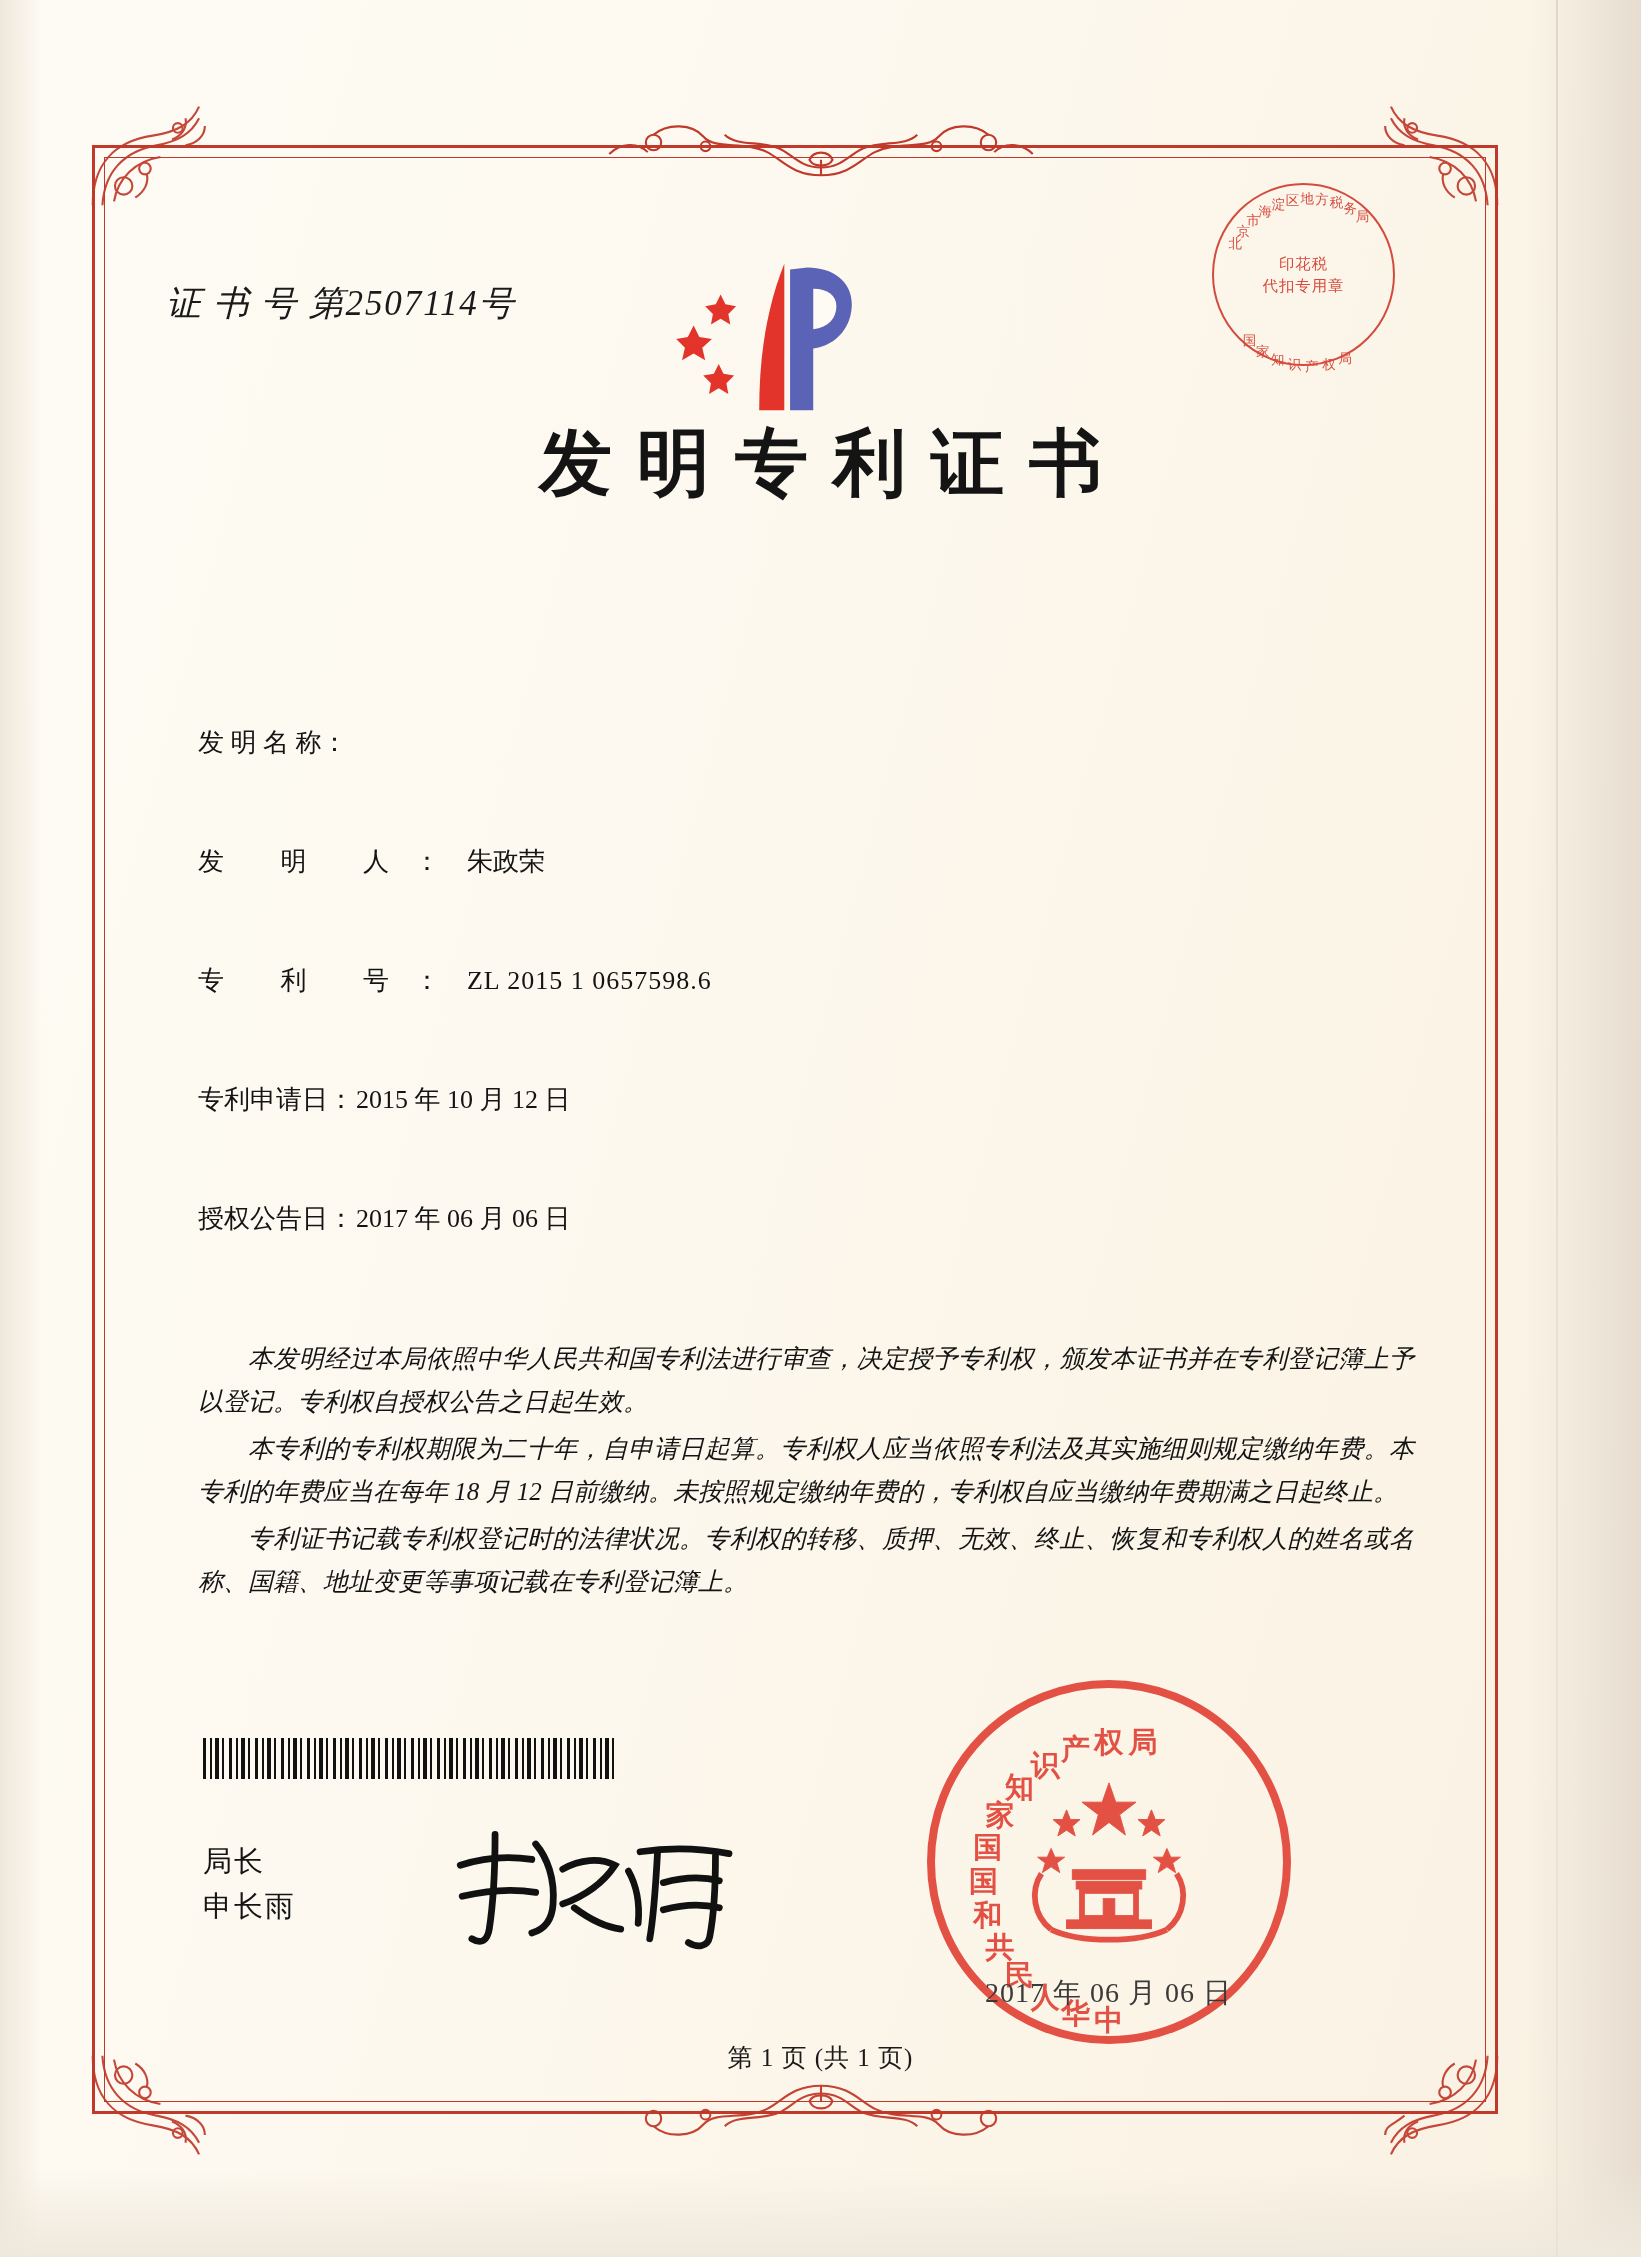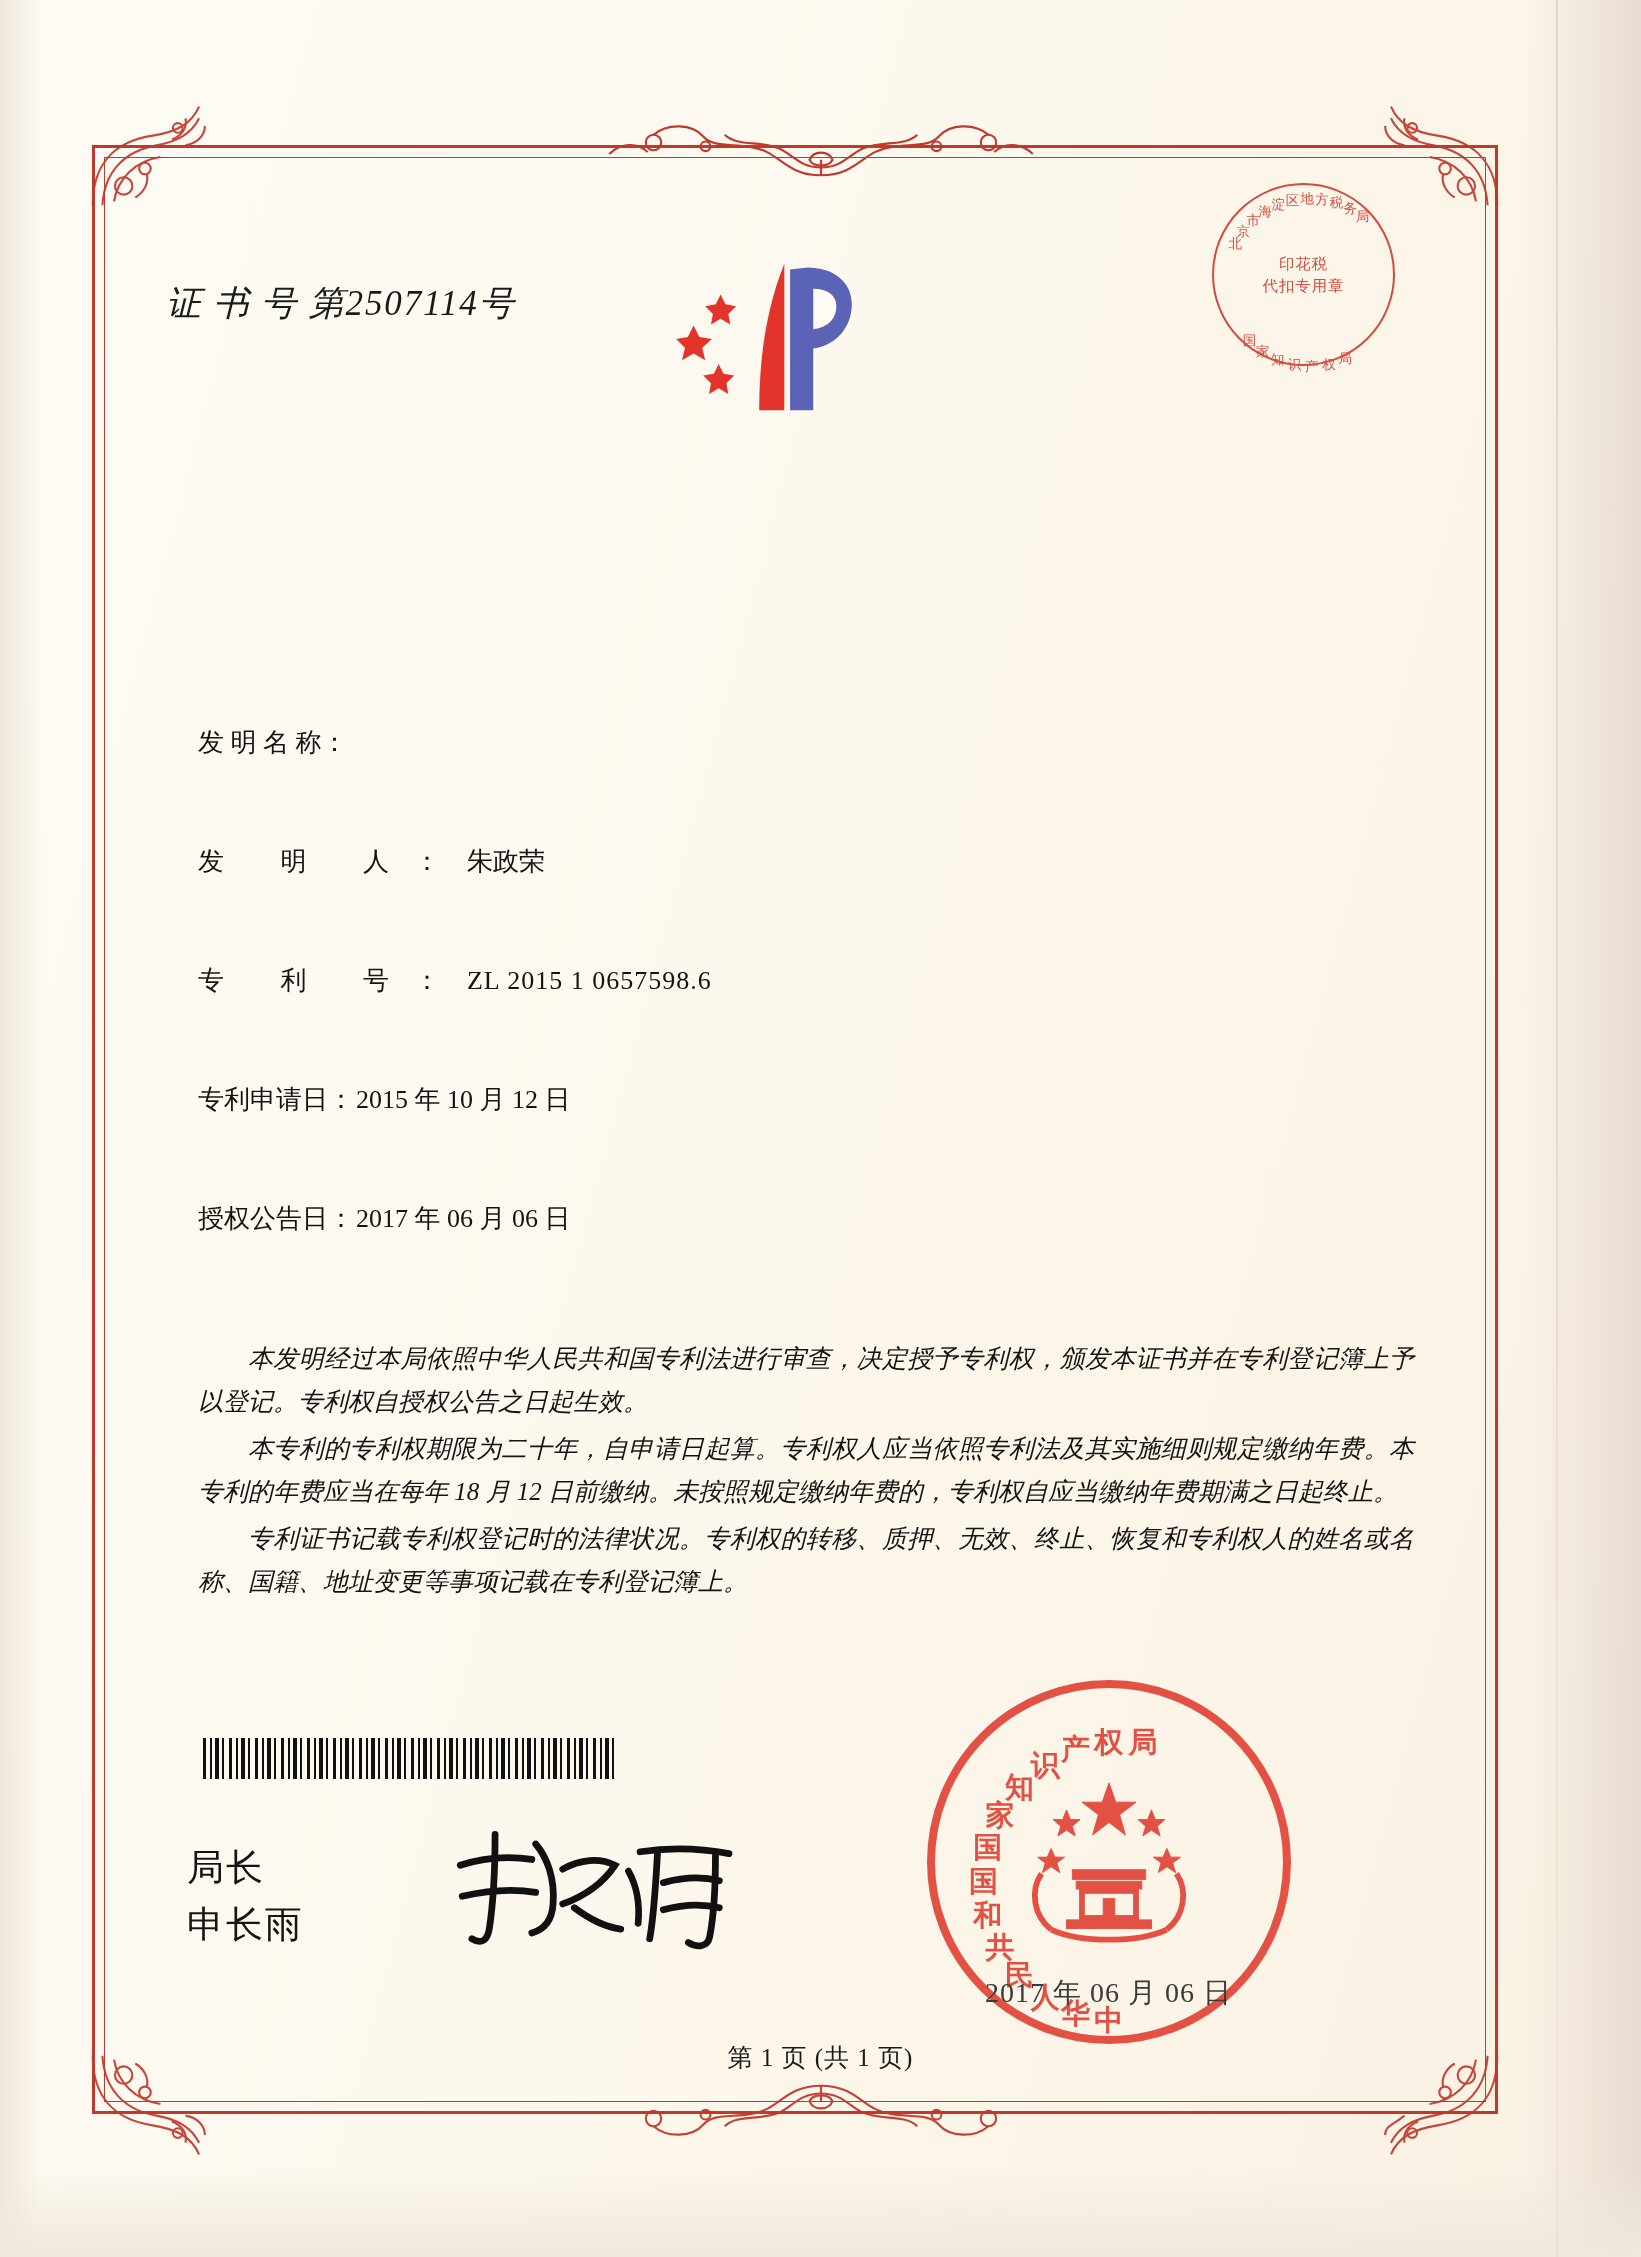--- a/index.html
+++ b/index.html
@@ -207,23 +207,23 @@
       to right,
       #111 0px, #111 2.9px, transparent 2.9px, transparent 6.8px,
       #111 6.8px, #111 8.7px, transparent 8.7px, transparent 11.6px,
       #111 11.6px, #111 16.4px, transparent 16.4px, transparent 19.3px,
       #111 19.3px, #111 21px, transparent 21px, transparent 26px
     );
   }
 
   .director-block {
     position: absolute;
-    left: 187px;
+    left: 203px;
     top: 1839px;
-    font-size: 37px;
+    font-size: 29px;
     line-height: 1.55;
     color: #141414;
     letter-spacing: 1.9px;
   }
   .signature {
     position: absolute;
     left: 439px;
     top: 1815px;
     width: 348px;
     height: 145px;
@@ -423,20 +423,21 @@
       <span style="transform: rotate(-181deg) translate(0,-83px) rotate(181deg);">产</span>
       <span style="transform: rotate(-193deg) translate(0,-83px) rotate(193deg);">权</span>
       <span style="transform: rotate(-205deg) translate(0,-83px) rotate(205deg);">局</span>
     </div>
     <div class="center-lines">
       <div>印花税</div>
       <div>代扣专用章</div>
     </div>
   </div>
 
+  <div class="title">发明专利证书</div>
 
   <div class="fields">
     <div class="field-row">
       <span class="field-label">发 明 名 称：</span>
     </div>
     <div class="field-row">
       <span class="field-label" style="letter-spacing:25px;">发 明 人：</span>
       <span class="field-value">朱政荣</span>
     </div>
     <div class="field-row">

